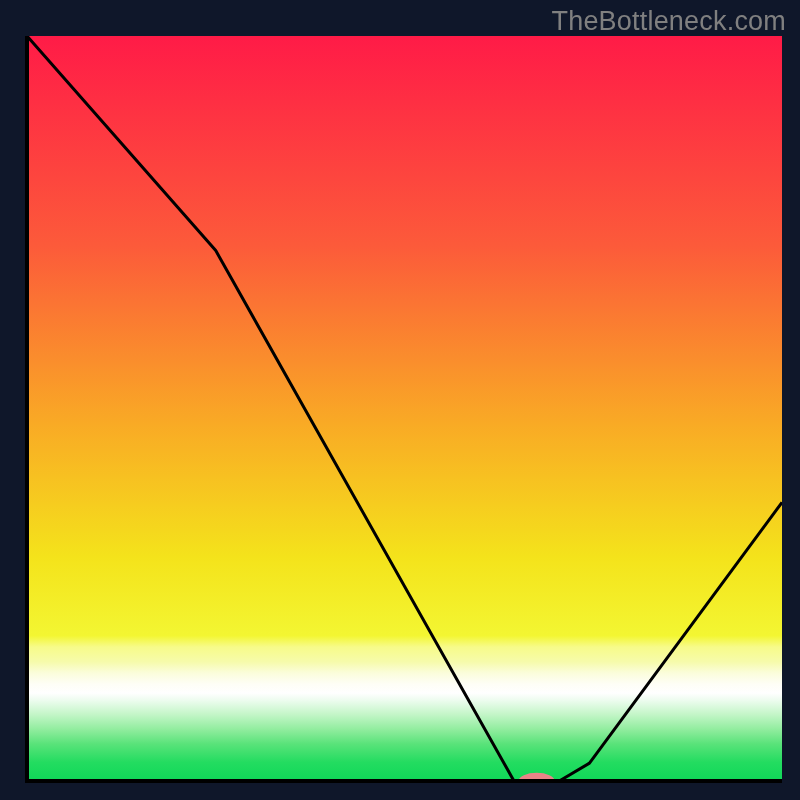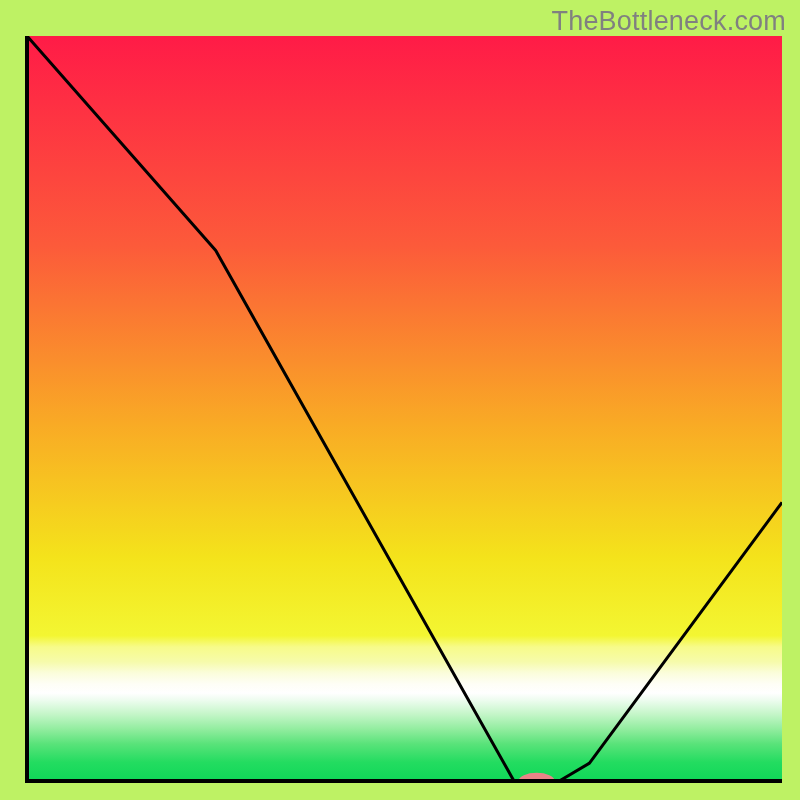--- a/index.html
+++ b/index.html
@@ -7,21 +7,21 @@
   padding: 0;
   width: 800px;
   height: 800px;
   background: #000;
   overflow: hidden;
 }
 .frame {
   position: relative;
   width: 800px;
   height: 800px;
-  background: #bef264;
+  background: #0f172a;
 }
 .watermark {
   position: absolute;
   top: 6px;
   right: 14px;
   font-family: Arial, Helvetica, sans-serif;
   font-size: 27px;
   color: #808080;
   font-weight: 400;
   letter-spacing: 0.2px;

